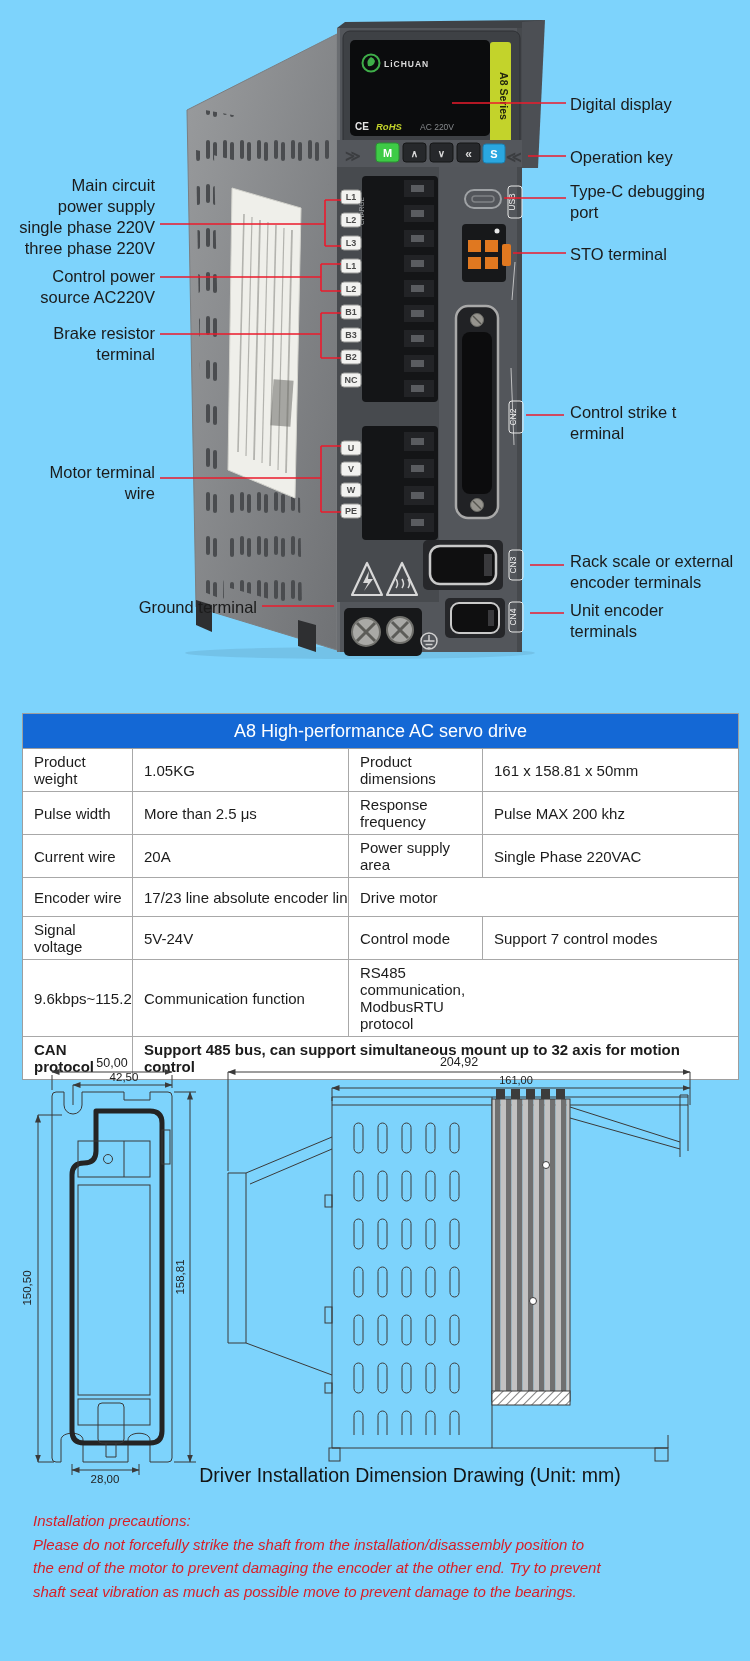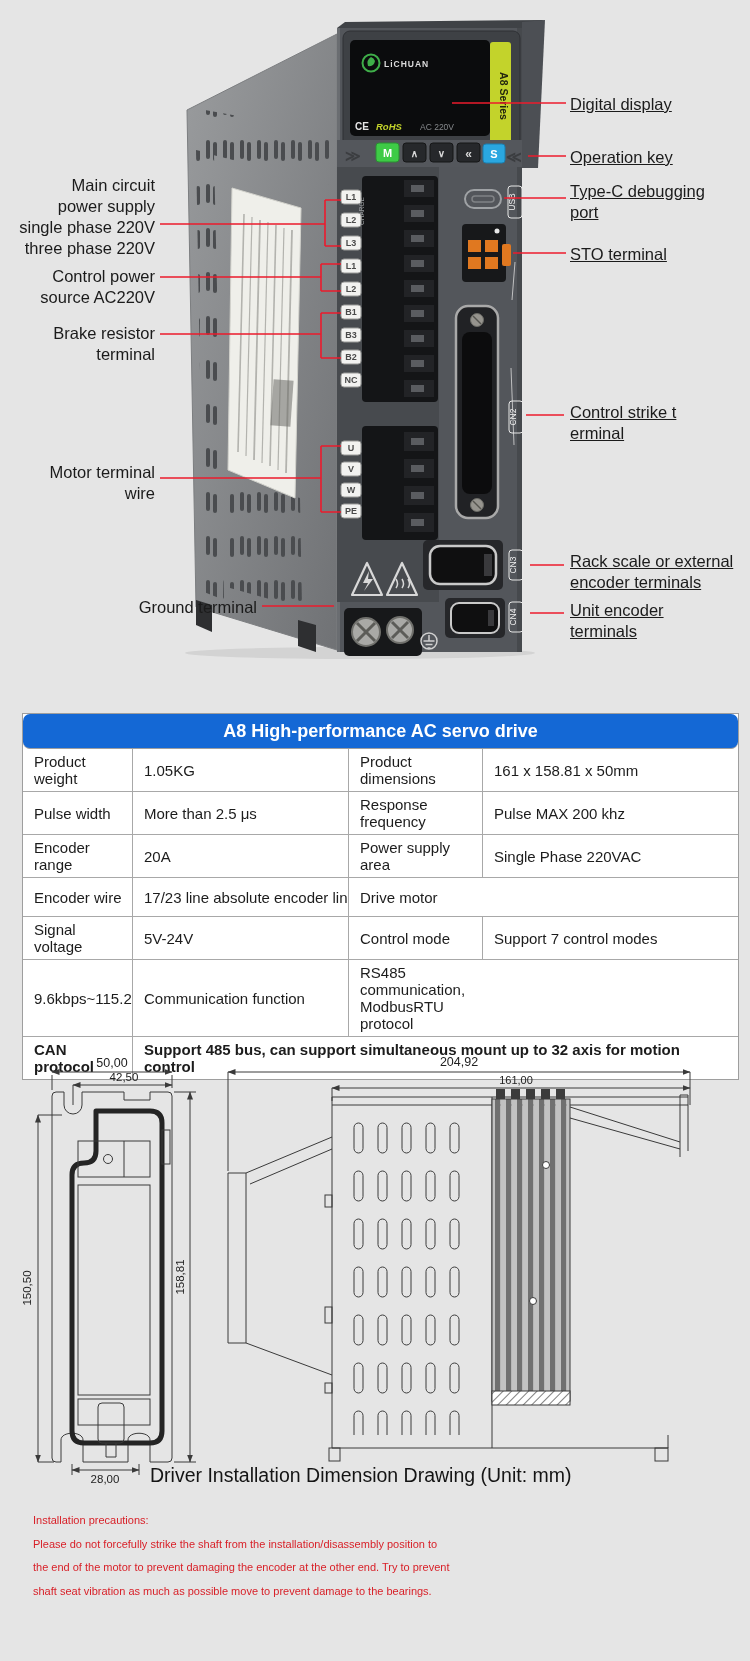--- a/index.html
+++ b/index.html
@@ -1,41 +1,41 @@
 <!DOCTYPE html>
 <html><head>
 <meta charset="utf-8">
 <style>
   html,body{margin:0;padding:0;background:#fff;}
   body{width:750px;height:1661px;position:relative;font-family:"Liberation Sans",sans-serif;}
-  #page{position:absolute;inset:0;width:750px;height:1661px;background:#e5e5e5;overflow:hidden;}
+  #page{position:absolute;inset:0;width:750px;height:1661px;background:#7dd3fc;overflow:hidden;}
   .abs{position:absolute;}
   svg{font-family:"Liberation Sans",sans-serif;}
 
   
   .callout{position:absolute;font-size:16.5px;line-height:21px;color:#1b1b1b;white-space:pre-line;}
   .callout.l{text-align:right;}
-  .callout.r{text-align:left;text-decoration:underline;}
+  .callout.r{text-align:left;}
 
   
   #spec{position:absolute;left:22px;top:713px;width:717px;border:1px solid #9e9e9e;box-sizing:border-box;background:#fff;}
   #spec .hdr{height:34px;background:#1468d5;color:#ffffff;display:flex;align-items:center;justify-content:center;
-    font-size:18px;font-weight:bold;border-bottom:1px solid #9e9e9e;border-radius:7px;}
+    font-size:18px;font-weight:normal;border-bottom:1px solid #9e9e9e;}
   .trow{display:grid;grid-template-columns:110px 216px 134px 255px;border-bottom:1px solid #a8a8a8;}
   .trow:last-child{border-bottom:none;}
   .tcell{padding:4px 6px 4px 11px;font-size:15px;color:#1c1c1c;display:flex;align-items:center;
     border-right:1px solid #a8a8a8;overflow:hidden;line-height:17px;}
   .tcell:last-child{border-right:none;}
   .r1{min-height:42px;} .rn{min-height:38px;} .r6{min-height:47px;} .r7{min-height:41px;font-weight:bold;}
   .trow.span .tcell.val{grid-column:2 / 5;}
 
   
-  #caption{position:absolute;left:150px;top:1464px;width:520px;font-size:19.5px;color:#141414;}
-  #precautions{position:absolute;left:33px;top:1509px;width:700px;font-size:11px;line-height:23.5px;
-    color:#d81f27;white-space:pre-line;}
+  #caption{position:absolute;left:150px;top:1464px;width:520px;text-align:center;font-size:19.5px;color:#141414;}
+  #precautions{position:absolute;left:33px;top:1509px;width:700px;font-size:15px;line-height:23.5px;
+    color:#d81f27;white-space:pre-line;font-style:italic;}
 </style>
 </head>
 <body>
 
 <div id="page">
 
   <svg class="abs" style="left:0;top:0" width="750" height="660" viewBox="0 0 750 660">
     <defs>
       <linearGradient id="sideGrad" x1="0" y1="0" x2="1" y2="1">
         <stop offset="0" stop-color="#9a9c9e"></stop>
@@ -296,21 +296,21 @@
       <div class="tcell">Product dimensions</div>
       <div class="tcell">161 x 158.81 x 50mm</div>
     </div>
     <div class="trow rn">
       <div class="tcell">Pulse width</div>
       <div class="tcell">More than 2.5 μs</div>
       <div class="tcell">Response frequency</div>
       <div class="tcell">Pulse MAX 200 khz</div>
     </div>
     <div class="trow rn">
-      <div class="tcell">Encoder range</div>
+      <div class="tcell">Current wire</div>
       <div class="tcell">20A</div>
       <div class="tcell">Power supply area</div>
       <div class="tcell">Single Phase 220VAC</div>
     </div>
     <div class="trow rn">
       <div class="tcell">Encoder wire</div>
       <div class="tcell" style="white-space:nowrap">17/23 line absolute encoder lin</div>
       <div class="tcell">Drive motor</div>
     </div>
     <div class="trow rn">

